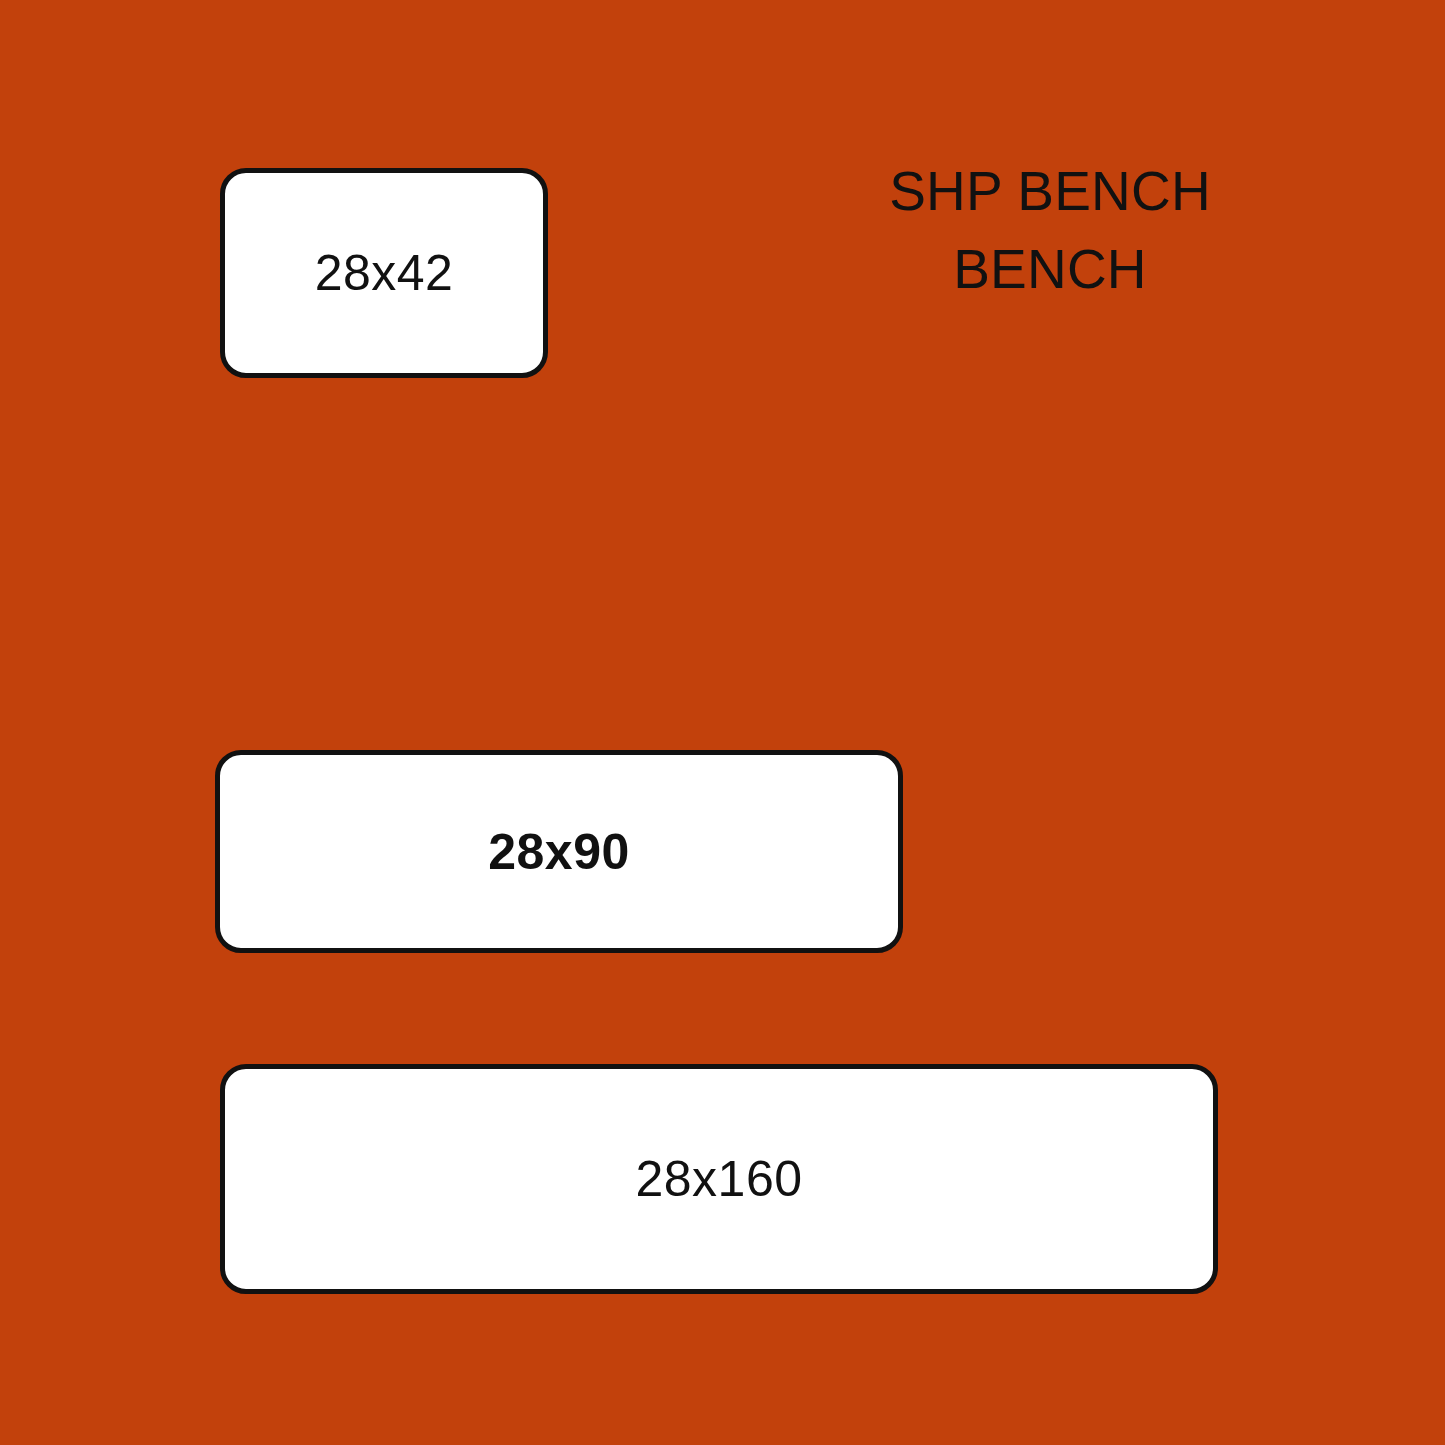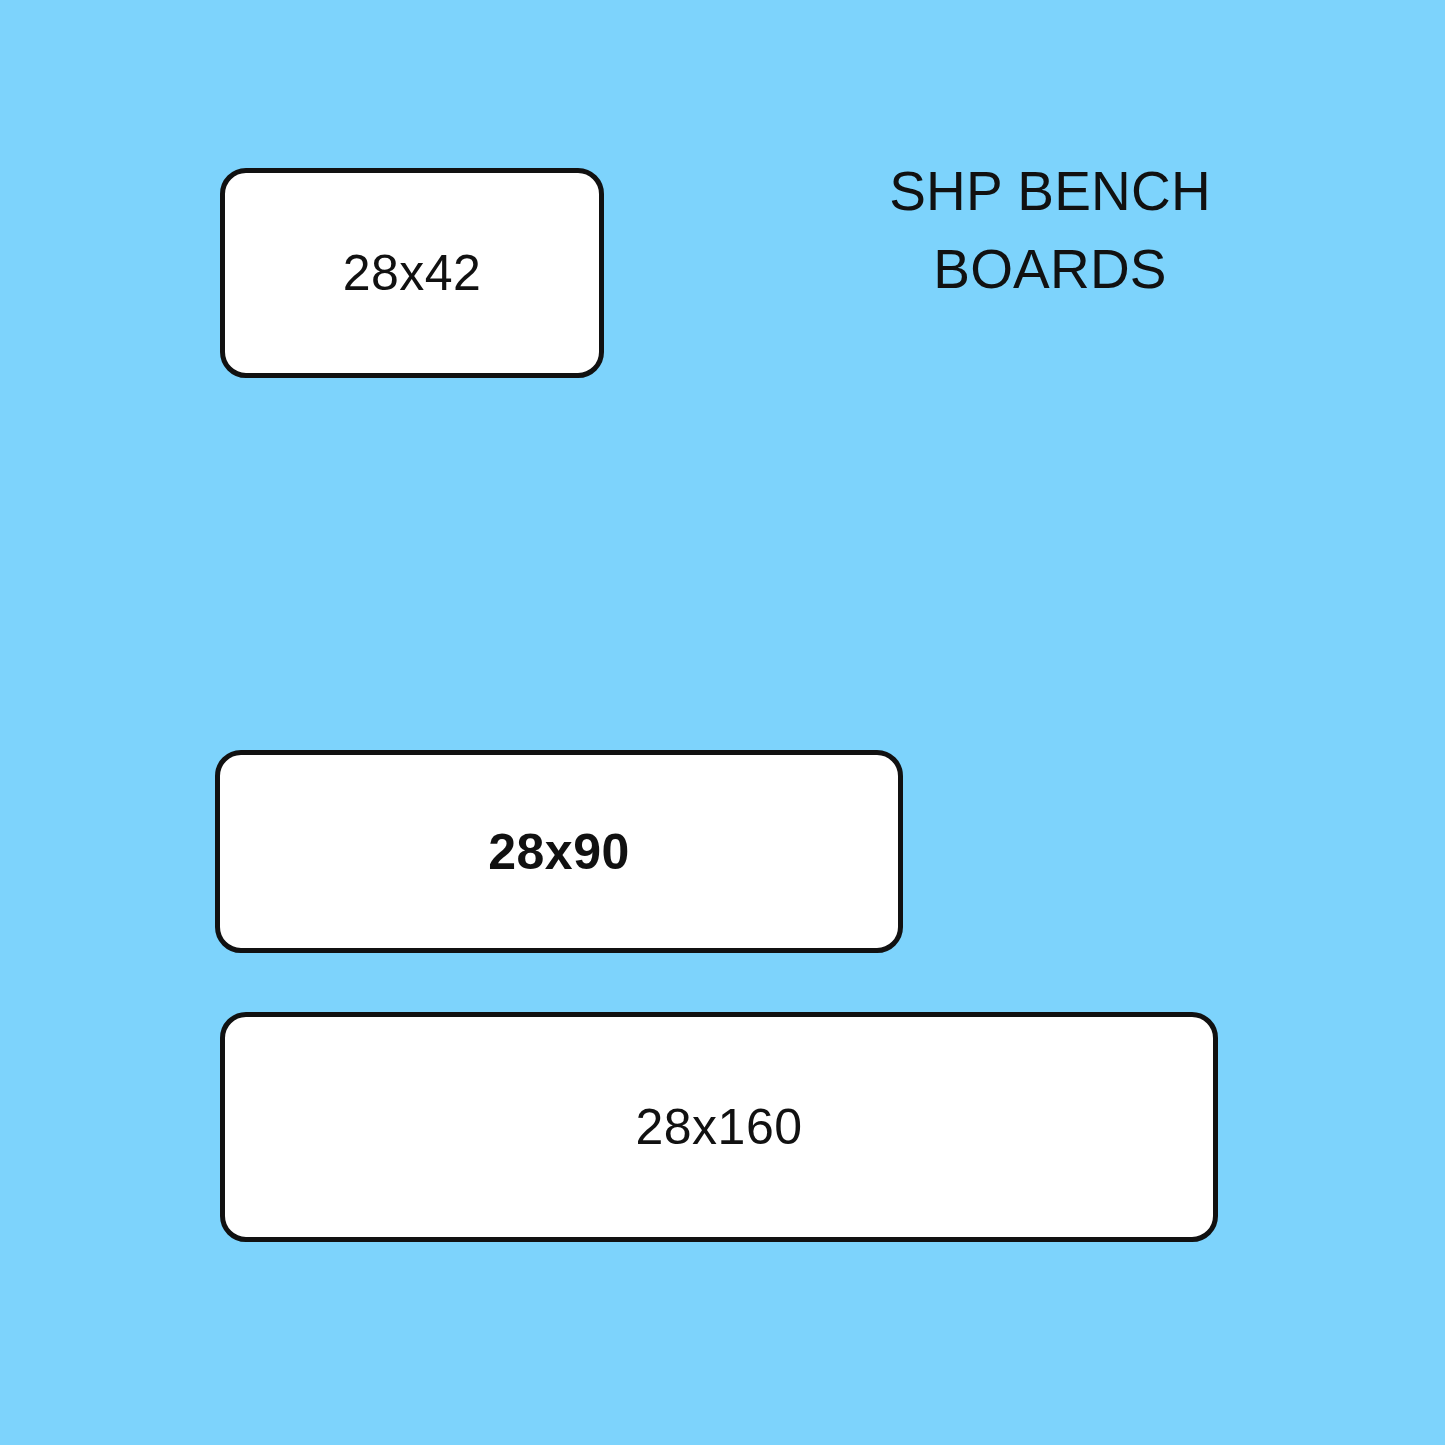--- a/index.html
+++ b/index.html
@@ -43,33 +43,33 @@
     font-size: 50px;
     font-weight: 400;
     letter-spacing: 0.5px;
     white-space: nowrap;
     user-select: none;
   }
 </style>
 </head>
 <body>
 
-<div id="canvas" style="width: 1445px; height: 1445px; background: #7dd3fc;">
+<div id="canvas" style="width: 1445px; height: 1445px; background: #c2410c;">
 
   <div class="title-block" style="left: 880px; top: 152px; width: 340px; color: rgb(17, 17, 17);">
     <span class="title-line">SHP BENCH</span>
-    <span class="title-line">BOARDS</span>
+    <span class="title-line">BENCH</span>
   </div>
 
-  <div class="board" style="left: 220px; top: 168px; width: 384px; height: 210px; border-color: rgb(17, 17, 17);">
+  <div class="board" style="left: 220px; top: 168px; width: 328px; height: 210px; border-color: rgb(17, 17, 17);">
     <span class="board-label" style="color: rgb(17, 17, 17);">28x42</span>
   </div>
 
 
   <div class="board" style="left: 215px; top: 750px; width: 688px; height: 203px; border-color: rgb(17, 17, 17);">
     <span class="board-label" style="color: rgb(17, 17, 17); font-weight: bold;">28x90</span>
   </div>
 
-  <div class="board" style="left: 220px; top: 1012px; width: 998px; height: 230px; border-color: rgb(17, 17, 17);">
+  <div class="board" style="left: 220px; top: 1064px; width: 998px; height: 230px; border-color: rgb(17, 17, 17);">
     <span class="board-label" style="color: rgb(17, 17, 17);">28x160</span>
   </div>
 
 </div>
 
 </body></html>

